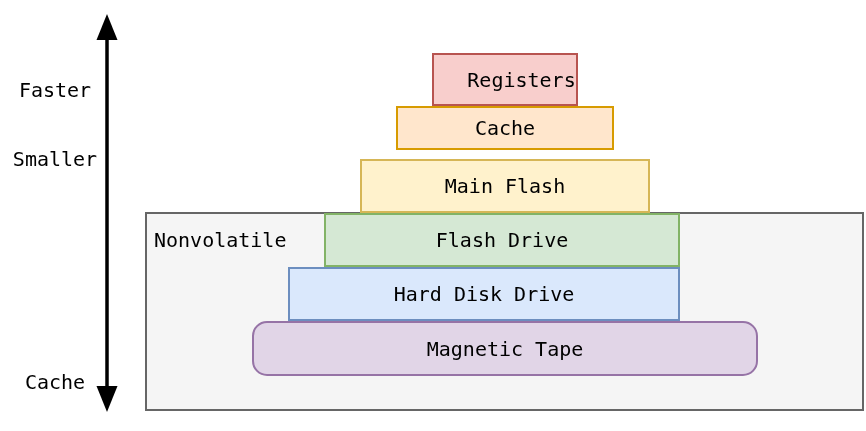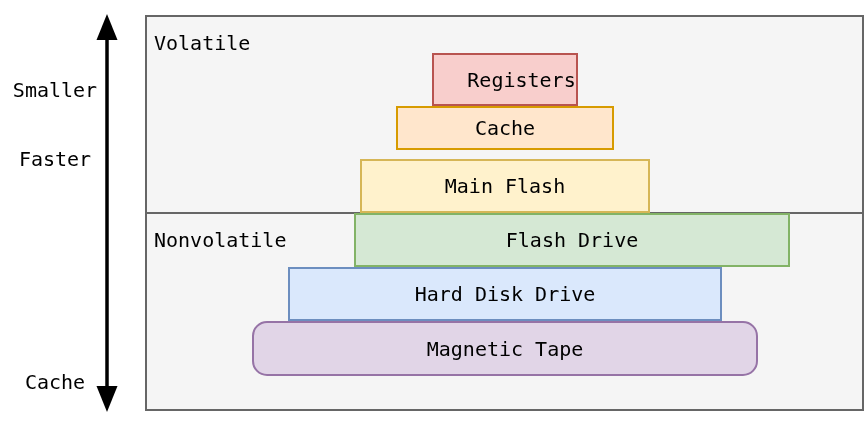--- a/index.html
+++ b/index.html
@@ -60,48 +60,45 @@
     box-sizing: border-box;
     display: flex;
     align-items: center;
     justify-content: center;
     font-size: 20px;
     white-space: pre;
   }
   .layer-0 { left: 432px; top:  53px; width: 146px; height: 53px; }
   .layer-1 { left: 396px; top: 106px; width: 218px; height: 44px; }
   .layer-2 { left: 360px; top: 159px; width: 290px; height: 54px; }
-  .layer-3 { left: 324px; top: 213px; width: 436px; height: 54px; margin-left: 30px; }
-  .layer-4 { left: 288px; top: 267px; width: 434px; height: 54px; }
+  .layer-3 { left: 324px; top: 213px; width: 356px; height: 54px; }
+  .layer-4 { left: 288px; top: 267px; width: 392px; height: 54px; }
   .layer-5 { left: 252px; top: 321px; width: 506px; height: 55px; }
 </style>
 </head>
 <body>
 
 <div class="canvas" style="color: rgb(0, 0, 0);">
 
   <div class="side-label top">
+    <div>Faster</div>
     <div>Smaller</div>
-    <div>Faster</div>
   </div>
 
   <div class="side-label bottom">
     <div>Cache</div>
     
   </div>
 
   <svg class="arrow" width="26" height="400" viewBox="0 0 26 400" aria-hidden="true">
     <line class="arrow-line" x1="13" y1="20" x2="13" y2="380" stroke="#000000" stroke-width="3.5"></line>
     <polygon class="arrow-head" points="13,1 2.5,27 23.5,27" fill="#000000"></polygon>
     <polygon class="arrow-head" points="13,399 2.5,373 23.5,373" fill="#000000"></polygon>
   </svg>
 
-  <div class="section volatile" style="background: rgb(245, 245, 245); border-color: rgb(102, 102, 102);">
-    <span class="section-label">Volatile</span>
-  </div>
 
   <div class="section nonvolatile" style="background: rgb(245, 245, 245); border-color: rgb(102, 102, 102);">
     <span class="section-label">Nonvolatile</span>
   </div>
 
   <div>
       <div class="layer layer-0" style="background: rgb(248, 206, 204); border-color: rgb(184, 84, 80); padding-left: 33px;"><span>Registers</span></div>
       <div class="layer layer-1" style="background: rgb(255, 230, 204); border-color: rgb(215, 155, 0);"><span>Cache</span></div>
       <div class="layer layer-2" style="background: rgb(255, 242, 204); border-color: rgb(214, 182, 86);"><span>Main Flash</span></div>
       <div class="layer layer-3" style="background: rgb(213, 232, 212); border-color: rgb(130, 179, 102);"><span>Flash Drive</span></div>

